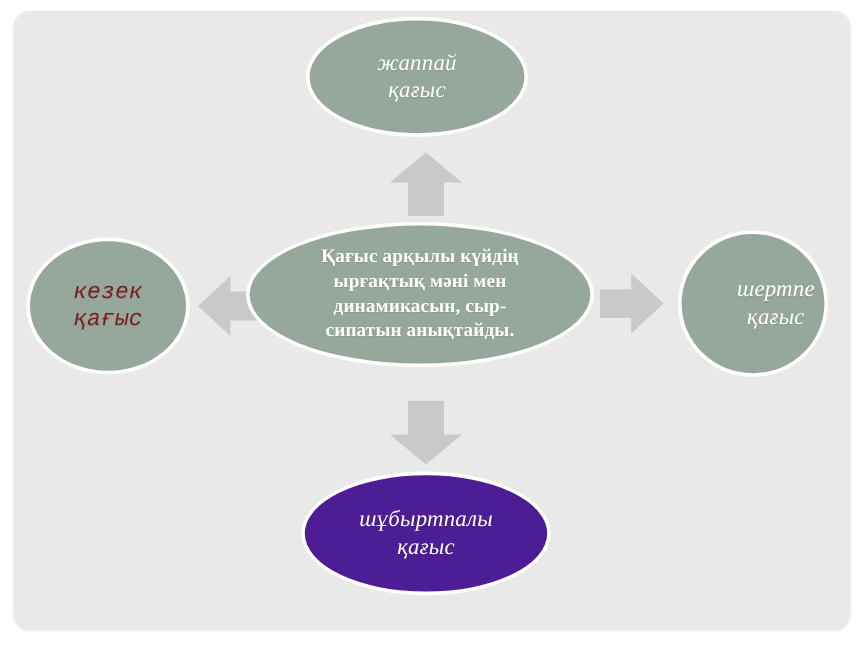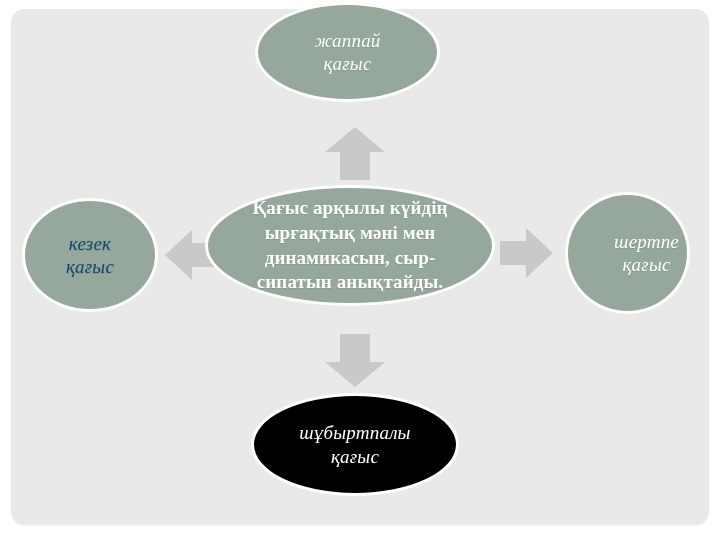--- a/index.html
+++ b/index.html
@@ -68,30 +68,30 @@
   .satellite .label {
     font-style: italic;
     font-size: 19px;
     font-weight: 400;
     letter-spacing: .2px;
   }
 
   
   #node-center .label {
     font-style: normal;
-    font-size: 19px;
+    font-size: 16px;
     font-weight: 700;
     line-height: 1.3;
     letter-spacing: .1px;
     padding: 0 30px;
   }
 
   
   #node-center { left: 205px; top: 185px; width: 290px; height: 121px; }
-  #node-top    { left: 255px; top: 2px;  width: 185px; height: 100px; justify-content: center; }
+  #node-top    { left: 255px; top: 14px;  width: 185px; height: 100px; justify-content: center; }
   #node-bottom { left: 251px; top: 393px; width: 208px; height: 103px; }
   #node-left   { left: 22px;  top: 198px; width: 136px; height: 114px; }
   #node-right  { left: 565px; top: 192px; width: 125px; height: 122px; justify-content: flex-end; }
 
   .arrow-shape { fill: #c9c9c9; }
 </style>
 </head>
 <body>
 
 <div id="stage" style="background: rgb(255, 255, 255);">
@@ -122,21 +122,21 @@
   </div>
 
   <div class="node satellite" id="node-top" style="background: rgb(150, 167, 156); border-color: rgb(255, 255, 255); color: rgb(255, 255, 255);">
     <span class="label">жаппай<br>қағыс</span>
   </div>
 
   <div class="node satellite" id="node-right" style="background: rgb(150, 167, 156); border-color: rgb(255, 255, 255); color: rgb(255, 255, 255);">
     <span class="label">шертпе<br>қағыс</span>
   </div>
 
-  <div class="node satellite" id="node-bottom" style="background: #000000; border-color: rgb(255, 255, 255); color: rgb(255, 255, 255);">
+  <div class="node satellite" id="node-bottom" style="background: #4c1d95; border-color: rgb(255, 255, 255); color: rgb(255, 255, 255);">
     <span class="label">шұбыртпалы<br>қағыс</span>
   </div>
 
-  <div class="node satellite" id="node-left" style="background: rgb(150, 167, 156); border-color: rgb(255, 255, 255); color: #0c4a6e;">
+  <div class="node satellite" id="node-left" style="background: rgb(150, 167, 156); border-color: rgb(255, 255, 255); color: #7f1d1d; font-family: Liberation Mono, monospace;">
     <span class="label">кезек<br>қағыс</span>
   </div>
 
 </div>
 
 </body></html>

